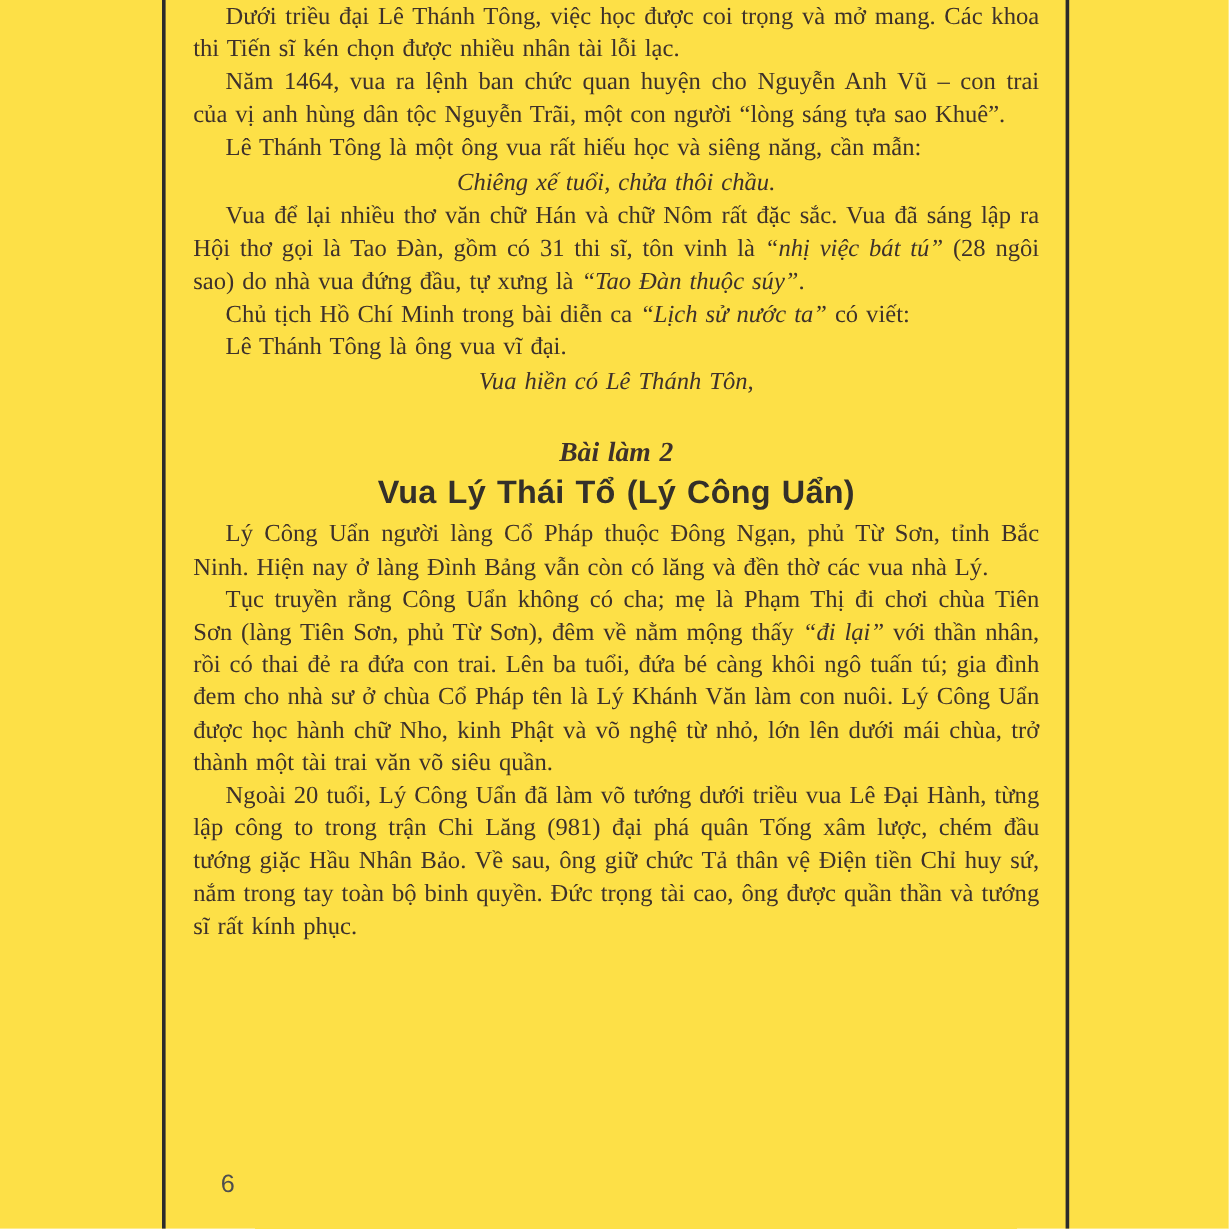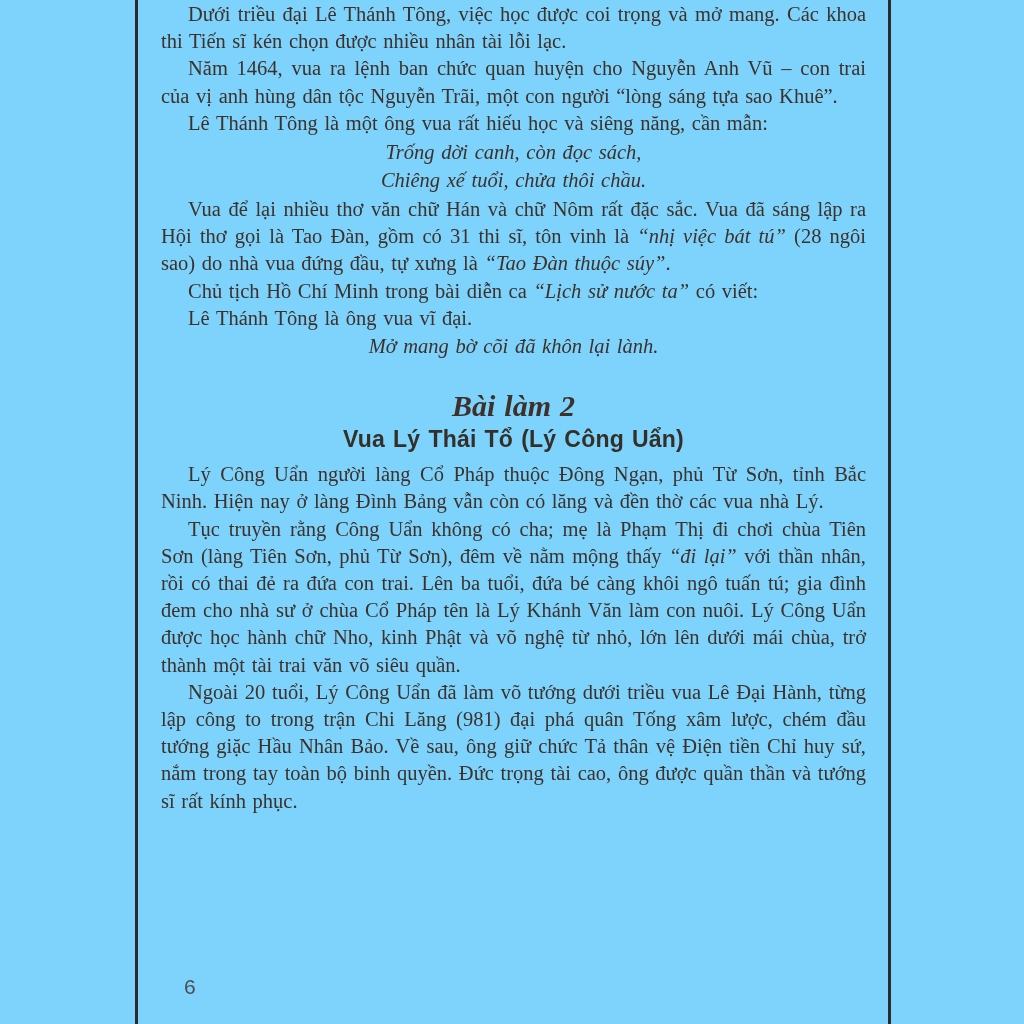--- a/index.html
+++ b/index.html
@@ -10,21 +10,21 @@
   body {
     width: 1024px;
     height: 1024px;
     position: relative;
     overflow: hidden;
     font-family: "Liberation Serif", "DejaVu Serif", serif;
   }
   .scan-page {
     position: absolute;
     inset: 0;
-    background: #7dd3fc;
+    background: #fde047;
     padding-left: 40px;
   }
   .rule {
     position: absolute;
     top: 0;
     width: 2.5px;
     height: 1024px;
     background: #2b2b2b;
   }
   .rule-left  { left: 135px; }
@@ -51,30 +51,30 @@
     text-indent: 0;
     margin: 1.5px 0;
   }
   .section-gap {
     height: 30px;
   }
   .h-sub {
     text-align: center;
     font-weight: bold;
     font-style: italic;
-    font-size: 30px;
+    font-size: 23px;
     line-height: 28px;
     text-indent: 0;
     margin: 0 0 2px 0;
   }
   .h-main {
     text-align: center;
     font-weight: bold;
     font-family: "Liberation Sans", "DejaVu Sans", sans-serif;
-    font-size: 23px;
+    font-size: 27px;
     line-height: 34px;
     letter-spacing: 0.2px;
     text-indent: 0;
     margin: 0 0 5px 0;
     color: #343029;
   }
   .page-number {
     position: absolute;
     left: 184px;
     top: 975px;
@@ -87,26 +87,25 @@
 </head>
 <body>
 
 <div class="scan-page">
   <div class="rule rule-left" style="background: rgb(43, 43, 43);"></div>
   <div class="rule rule-right" style="background: rgb(43, 43, 43);"></div>
   <div class="content" id="content" style="color: rgb(62, 49, 43);">
       <p class="para"><span>Dưới triều đại Lê Thánh Tông, việc học được coi trọng và mở mang. Các khoa thi Tiến sĩ kén chọn được nhiều nhân tài lỗi lạc.</span></p>
       <p class="para"><span>Năm 1464, vua ra lệnh ban chức quan huyện cho Nguyễn Anh Vũ – con trai của vị anh hùng dân tộc Nguyễn Trãi, một con người “lòng sáng tựa sao Khuê”.</span></p>
       <p class="para"><span>Lê Thánh Tông là một ông vua rất hiếu học và siêng năng, cần mẫn:</span></p>
-      <div class="verse"><span>Trống dời canh, còn đọc sách,</span></div>
       <div class="verse"><span>Chiêng xế tuổi, chửa thôi chầu.</span></div>
       <p class="para"><span>Vua để lại nhiều thơ văn chữ Hán và chữ Nôm rất đặc sắc. Vua đã sáng lập ra Hội thơ gọi là Tao Đàn, gồm có 31 thi sĩ, tôn vinh là </span><i>“nhị việc bát tú”</i><span> (28 ngôi sao) do nhà vua đứng đầu, tự xưng là </span><i>“Tao Đàn thuộc súy”</i><span>.</span></p>
       <p class="para"><span>Chủ tịch Hồ Chí Minh trong bài diễn ca </span><i>“Lịch sử nước ta”</i><span> có viết:</span></p>
       <p class="para"><span>Lê Thánh Tông là ông vua vĩ đại.</span></p>
-      <div class="verse"><span>Mở mang bờ cõi đã khôn lại lành.</span></div>
+      <div class="verse"><span>Vua hiền có Lê Thánh Tôn,</span></div>
       <div class="section-gap"></div>
       <div class="h-sub"><span>Bài làm 2</span></div>
       <div class="h-main" style="color: rgb(52, 48, 41);"><span>Vua Lý Thái Tổ (Lý Công Uẩn)</span></div>
       <p class="para"><span>Lý Công Uẩn người làng Cổ Pháp thuộc Đông Ngạn, phủ Từ Sơn, tỉnh Bắc Ninh. Hiện nay ở làng Đình Bảng vẫn còn có lăng và đền thờ các vua nhà Lý.</span></p>
       <p class="para"><span>Tục truyền rằng Công Uẩn không có cha; mẹ là Phạm Thị đi chơi chùa Tiên Sơn (làng Tiên Sơn, phủ Từ Sơn), đêm về nằm mộng thấy </span><i>“đi lại”</i><span> với thần nhân, rồi có thai đẻ ra đứa con trai. Lên ba tuổi, đứa bé càng khôi ngô tuấn tú; gia đình đem cho nhà sư ở chùa Cổ Pháp tên là Lý Khánh Văn làm con nuôi. Lý Công Uẩn được học hành chữ Nho, kinh Phật và võ nghệ từ nhỏ, lớn lên dưới mái chùa, trở thành một tài trai văn võ siêu quần.</span></p>
       <p class="para"><span>Ngoài 20 tuổi, Lý Công Uẩn đã làm võ tướng dưới triều vua Lê Đại Hành, từng lập công to trong trận Chi Lăng (981) đại phá quân Tống xâm lược, chém đầu tướng giặc Hầu Nhân Bảo. Về sau, ông giữ chức Tả thân vệ Điện tiền Chỉ huy sứ, nắm trong tay toàn bộ binh quyền. Đức trọng tài cao, ông được quần thần và tướng sĩ rất kính phục.</span></p>
     </div>
   <div class="page-number">6</div>
 </div>
 

